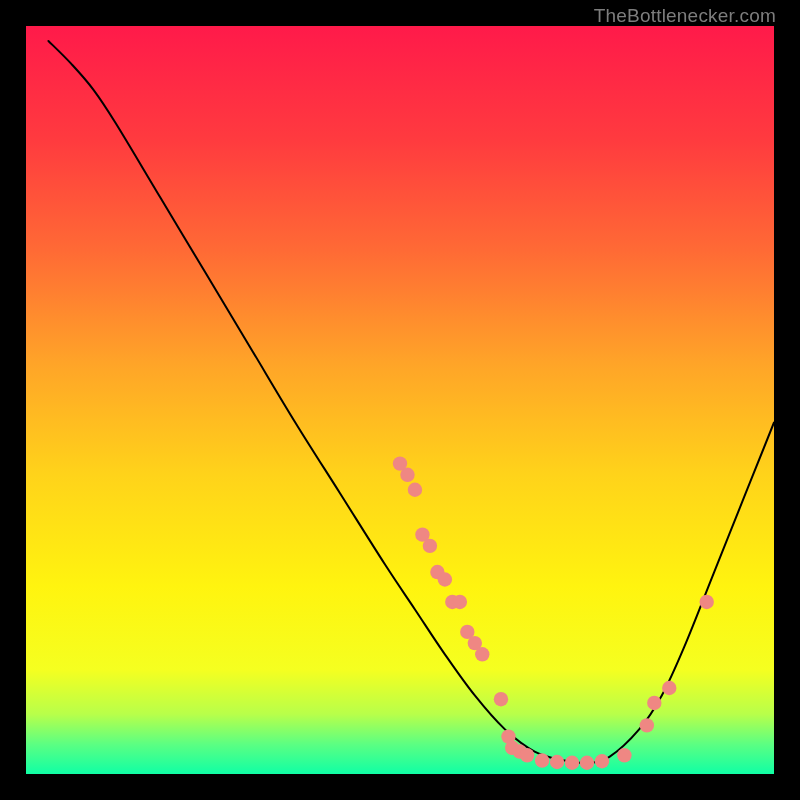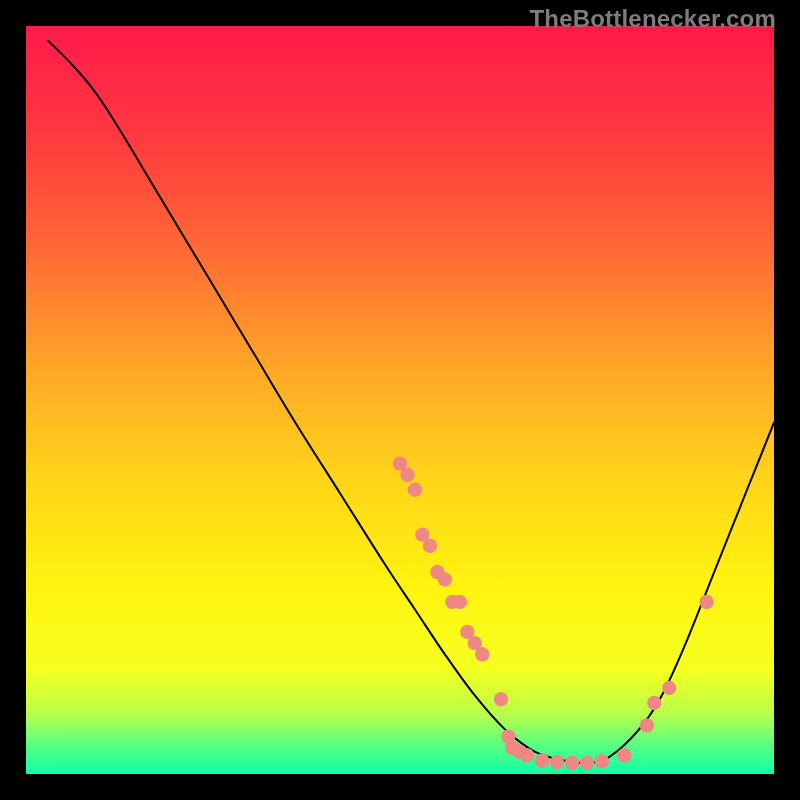--- a/index.html
+++ b/index.html
@@ -27,22 +27,22 @@
   .plot-area svg {
     display: block;
     width: 748px;
     height: 748px;
   }
   .watermark {
     position: absolute;
     top: 5px;
     right: 24px;
     color: #7d7d7d;
-    font-size: 24px;
-    font-weight: 700;
+    font-size: 19px;
+    font-weight: 400;
     letter-spacing: 0.2px;
   }
 </style>
 </head>
 <body>
 
 <div class="stage">
   <div class="plot-area">
     <svg viewBox="0 0 748 748">
       <defs>

